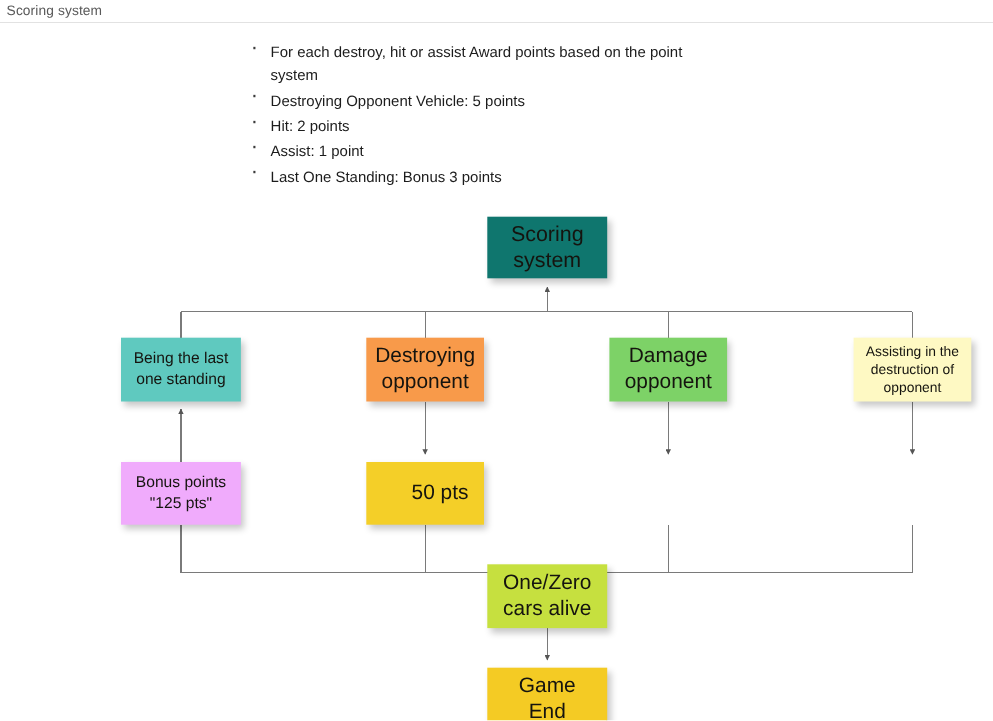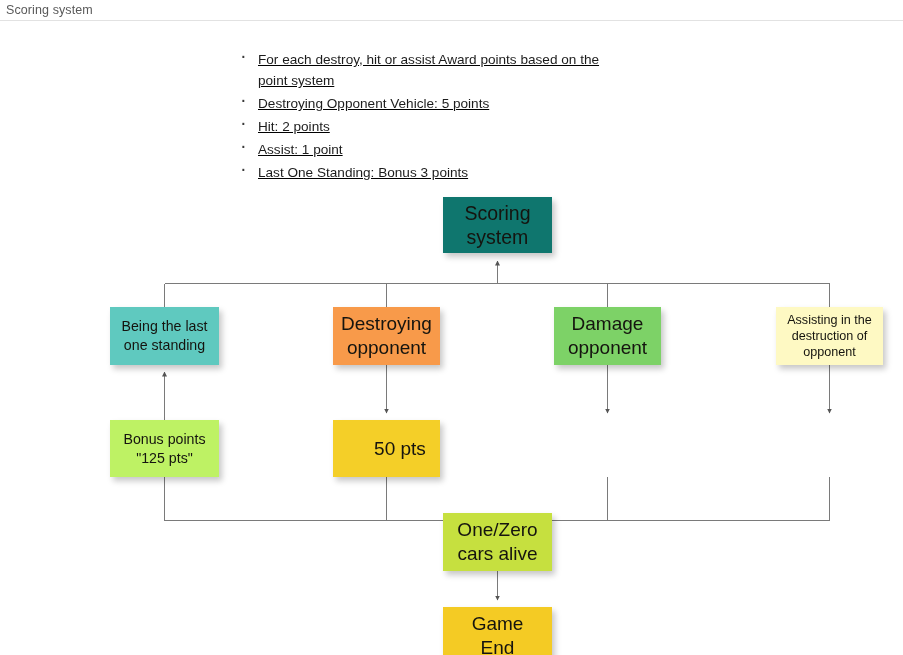--- a/index.html
+++ b/index.html
@@ -56,24 +56,23 @@
   }
 
   
   #notes {
     position: absolute;
     left: 218px;
     top: 12px;
     width: 430px;
   }
   #notes ul {
-    margin: 16px;
+    margin: 4px;
     padding: 0;
     list-style: none;
-    text-decoration: underline;
   }
   #notes li {
     position: relative;
     padding-left: 24px;
     margin-bottom: 2px;
     font-size: 13.6px;
     line-height: 21px;
     color: #1c1c1c;
   }
   #notes li::before {
@@ -179,21 +178,21 @@
     <span class="node-label">Damage
 opponent</span>
   </div>
 
   <div class="node n-assist" style="background: #fef9c3;">
     <span class="node-label">Assisting in the
 destruction of
 opponent</span>
   </div>
 
-  <div class="node n-bonus" style="background: #bef264;">
+  <div class="node n-bonus" style="background: #f0abfc;">
     <span class="node-label">Bonus points
 "125 pts"</span>
   </div>
 
   <div class="node n-50" style="background: rgb(244, 207, 40); padding-left: 27px;">
     <span class="node-label">50 pts</span>
   </div>
 
 
 

